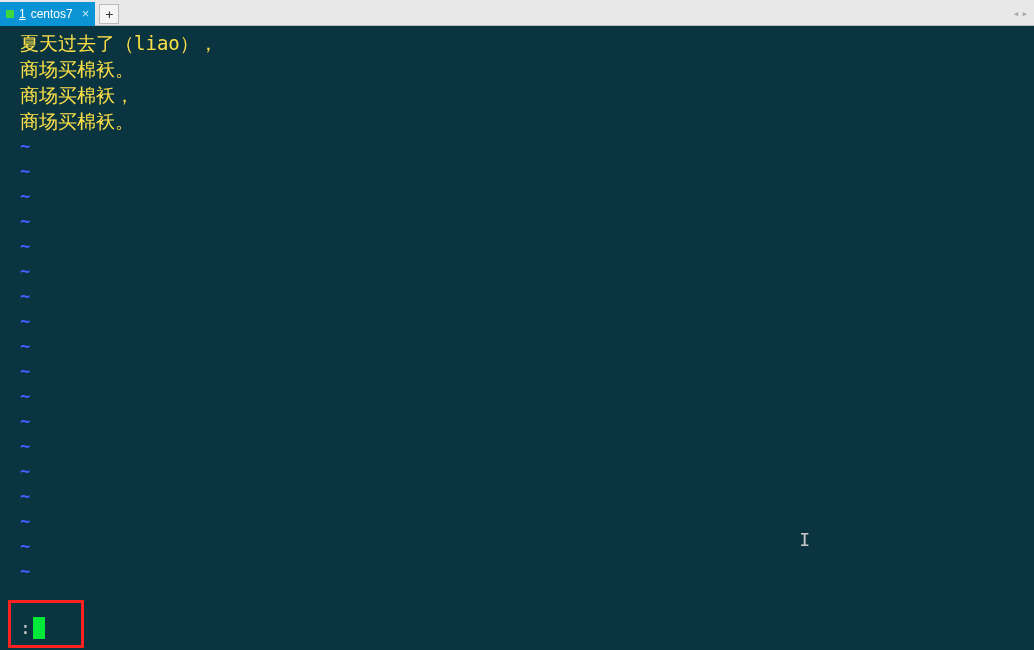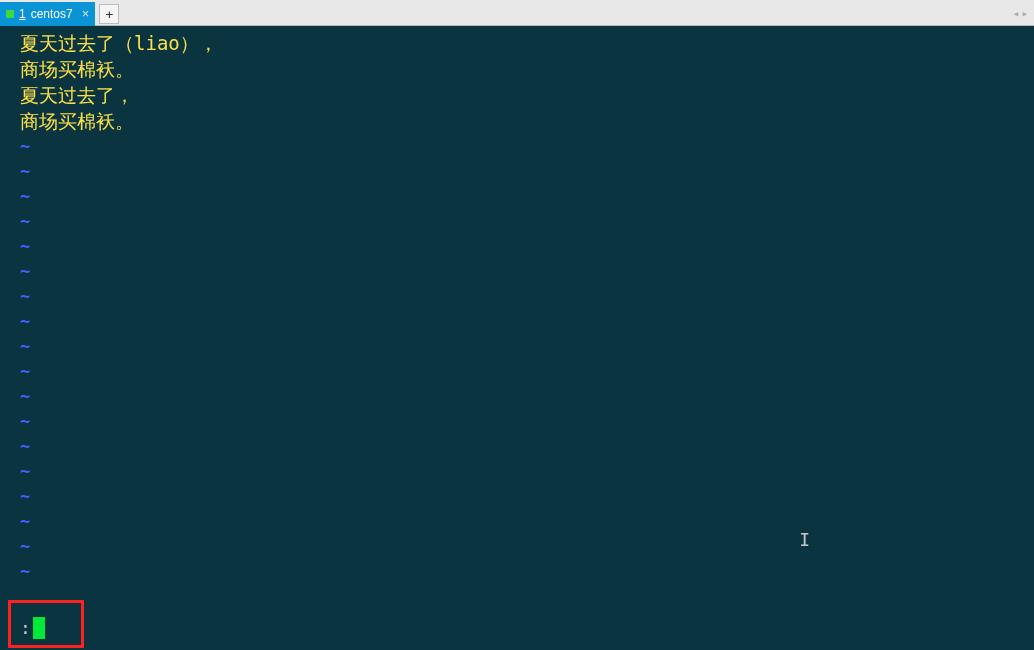--- a/index.html
+++ b/index.html
@@ -147,21 +147,21 @@
   <div class="tab-nav">
     <span>◂</span>
     <span>▸</span>
   </div>
 </div>
 
 <div class="terminal">
   <div id="text-lines">
       <div class="text-line">夏天过去了（liao），</div>
       <div class="text-line">商场买棉袄。</div>
-      <div class="text-line">夏天过去了，</div>
+      <div class="text-line">商场买棉袄，</div>
       <div class="text-line">商场买棉袄。</div>
     </div>
   <div id="tilde-lines">
       <div class="tilde-line">~</div>
       <div class="tilde-line">~</div>
       <div class="tilde-line">~</div>
       <div class="tilde-line">~</div>
       <div class="tilde-line">~</div>
       <div class="tilde-line">~</div>
       <div class="tilde-line">~</div>

